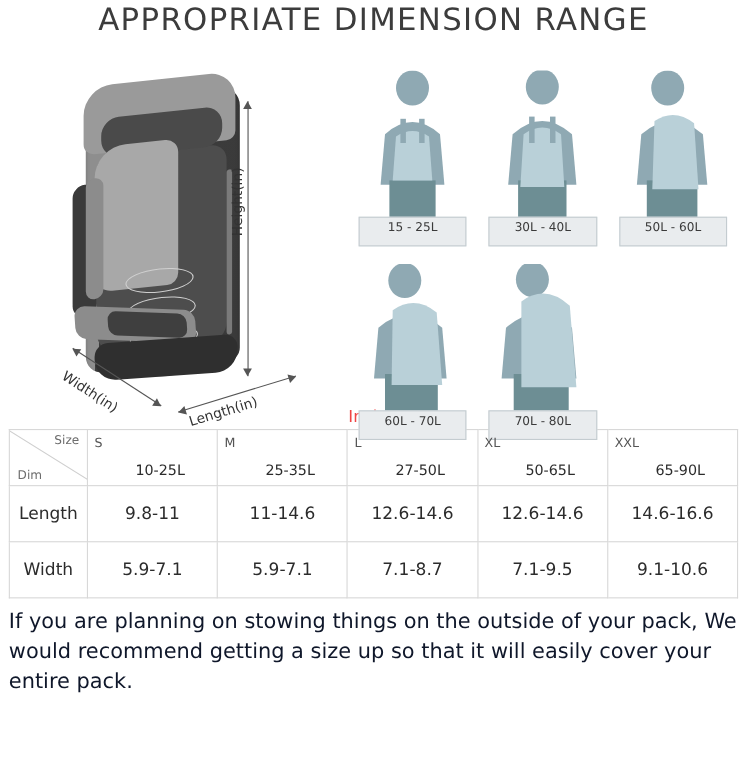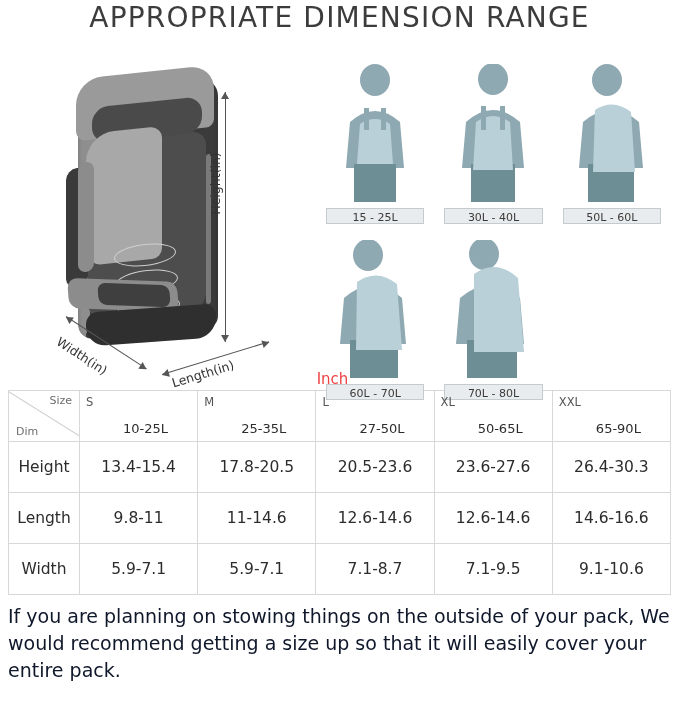--- a/index.html
+++ b/index.html
@@ -269,21 +269,21 @@
     position: absolute;
     left: 0; right: 0;
     bottom: 22px;
     height: 138px;
   }
   .cap {
     position: absolute;
     left: 6px;
     right: 6px;
     bottom: 0;
-    height: 16px;
+    height: 27px;
     background: #e9ecee;
     border: 1px solid #c4ccd0;
     font-size: 11px;
     color: #3a3a3a;
     text-align: center;
     line-height: 17px;
     box-sizing: border-box;
   }
 
   
@@ -505,28 +505,20 @@
       <td class="hdr-cell">
         <span class="abbr">XL</span>
         <span class="range">50-65L</span>
       </td>
       <td class="hdr-cell">
         <span class="abbr">XXL</span>
         <span class="range">65-90L</span>
       </td>
     </tr>
 
-    <tr>
-      <td class="rowhdr">Height</td>
-      <td>13.4-15.4</td>
-      <td>17.8-20.5</td>
-      <td>20.5-23.6</td>
-      <td>23.6-27.6</td>
-      <td>26.4-30.3</td>
-    </tr>
 
     <tr>
       <td class="rowhdr">Length</td>
       <td>9.8-11</td>
       <td>11-14.6</td>
       <td>12.6-14.6</td>
       <td>12.6-14.6</td>
       <td>14.6-16.6</td>
     </tr>
 

